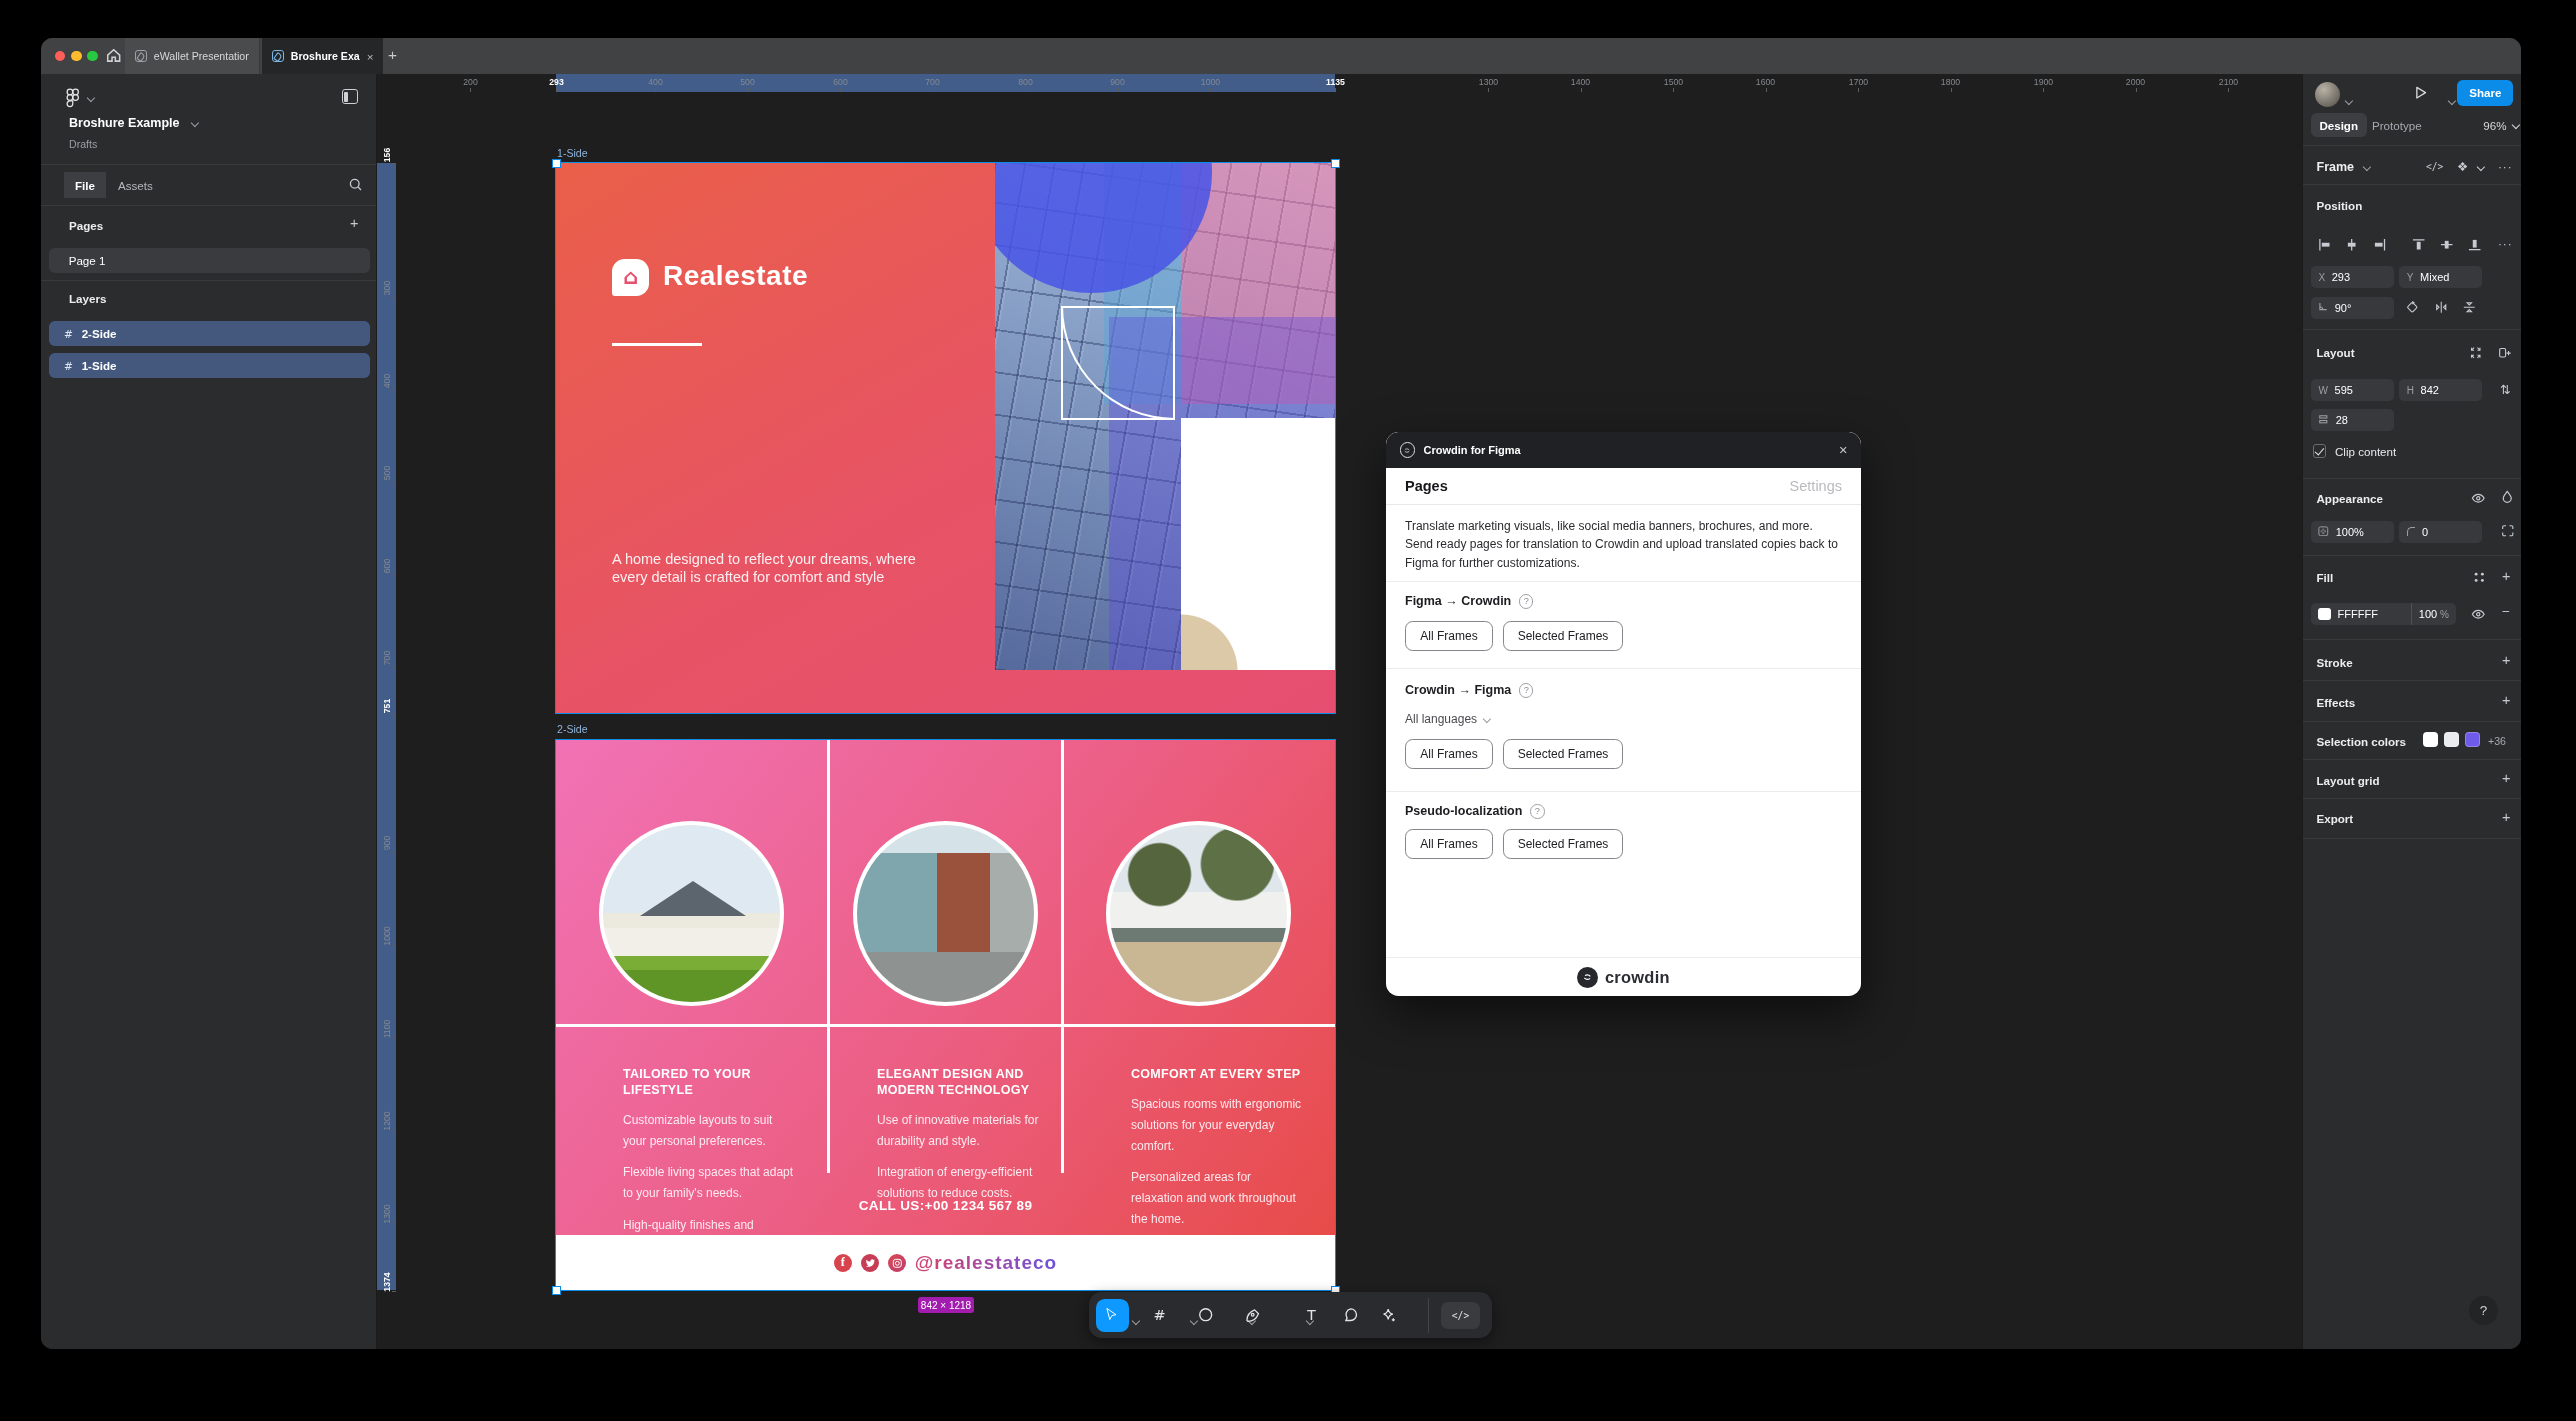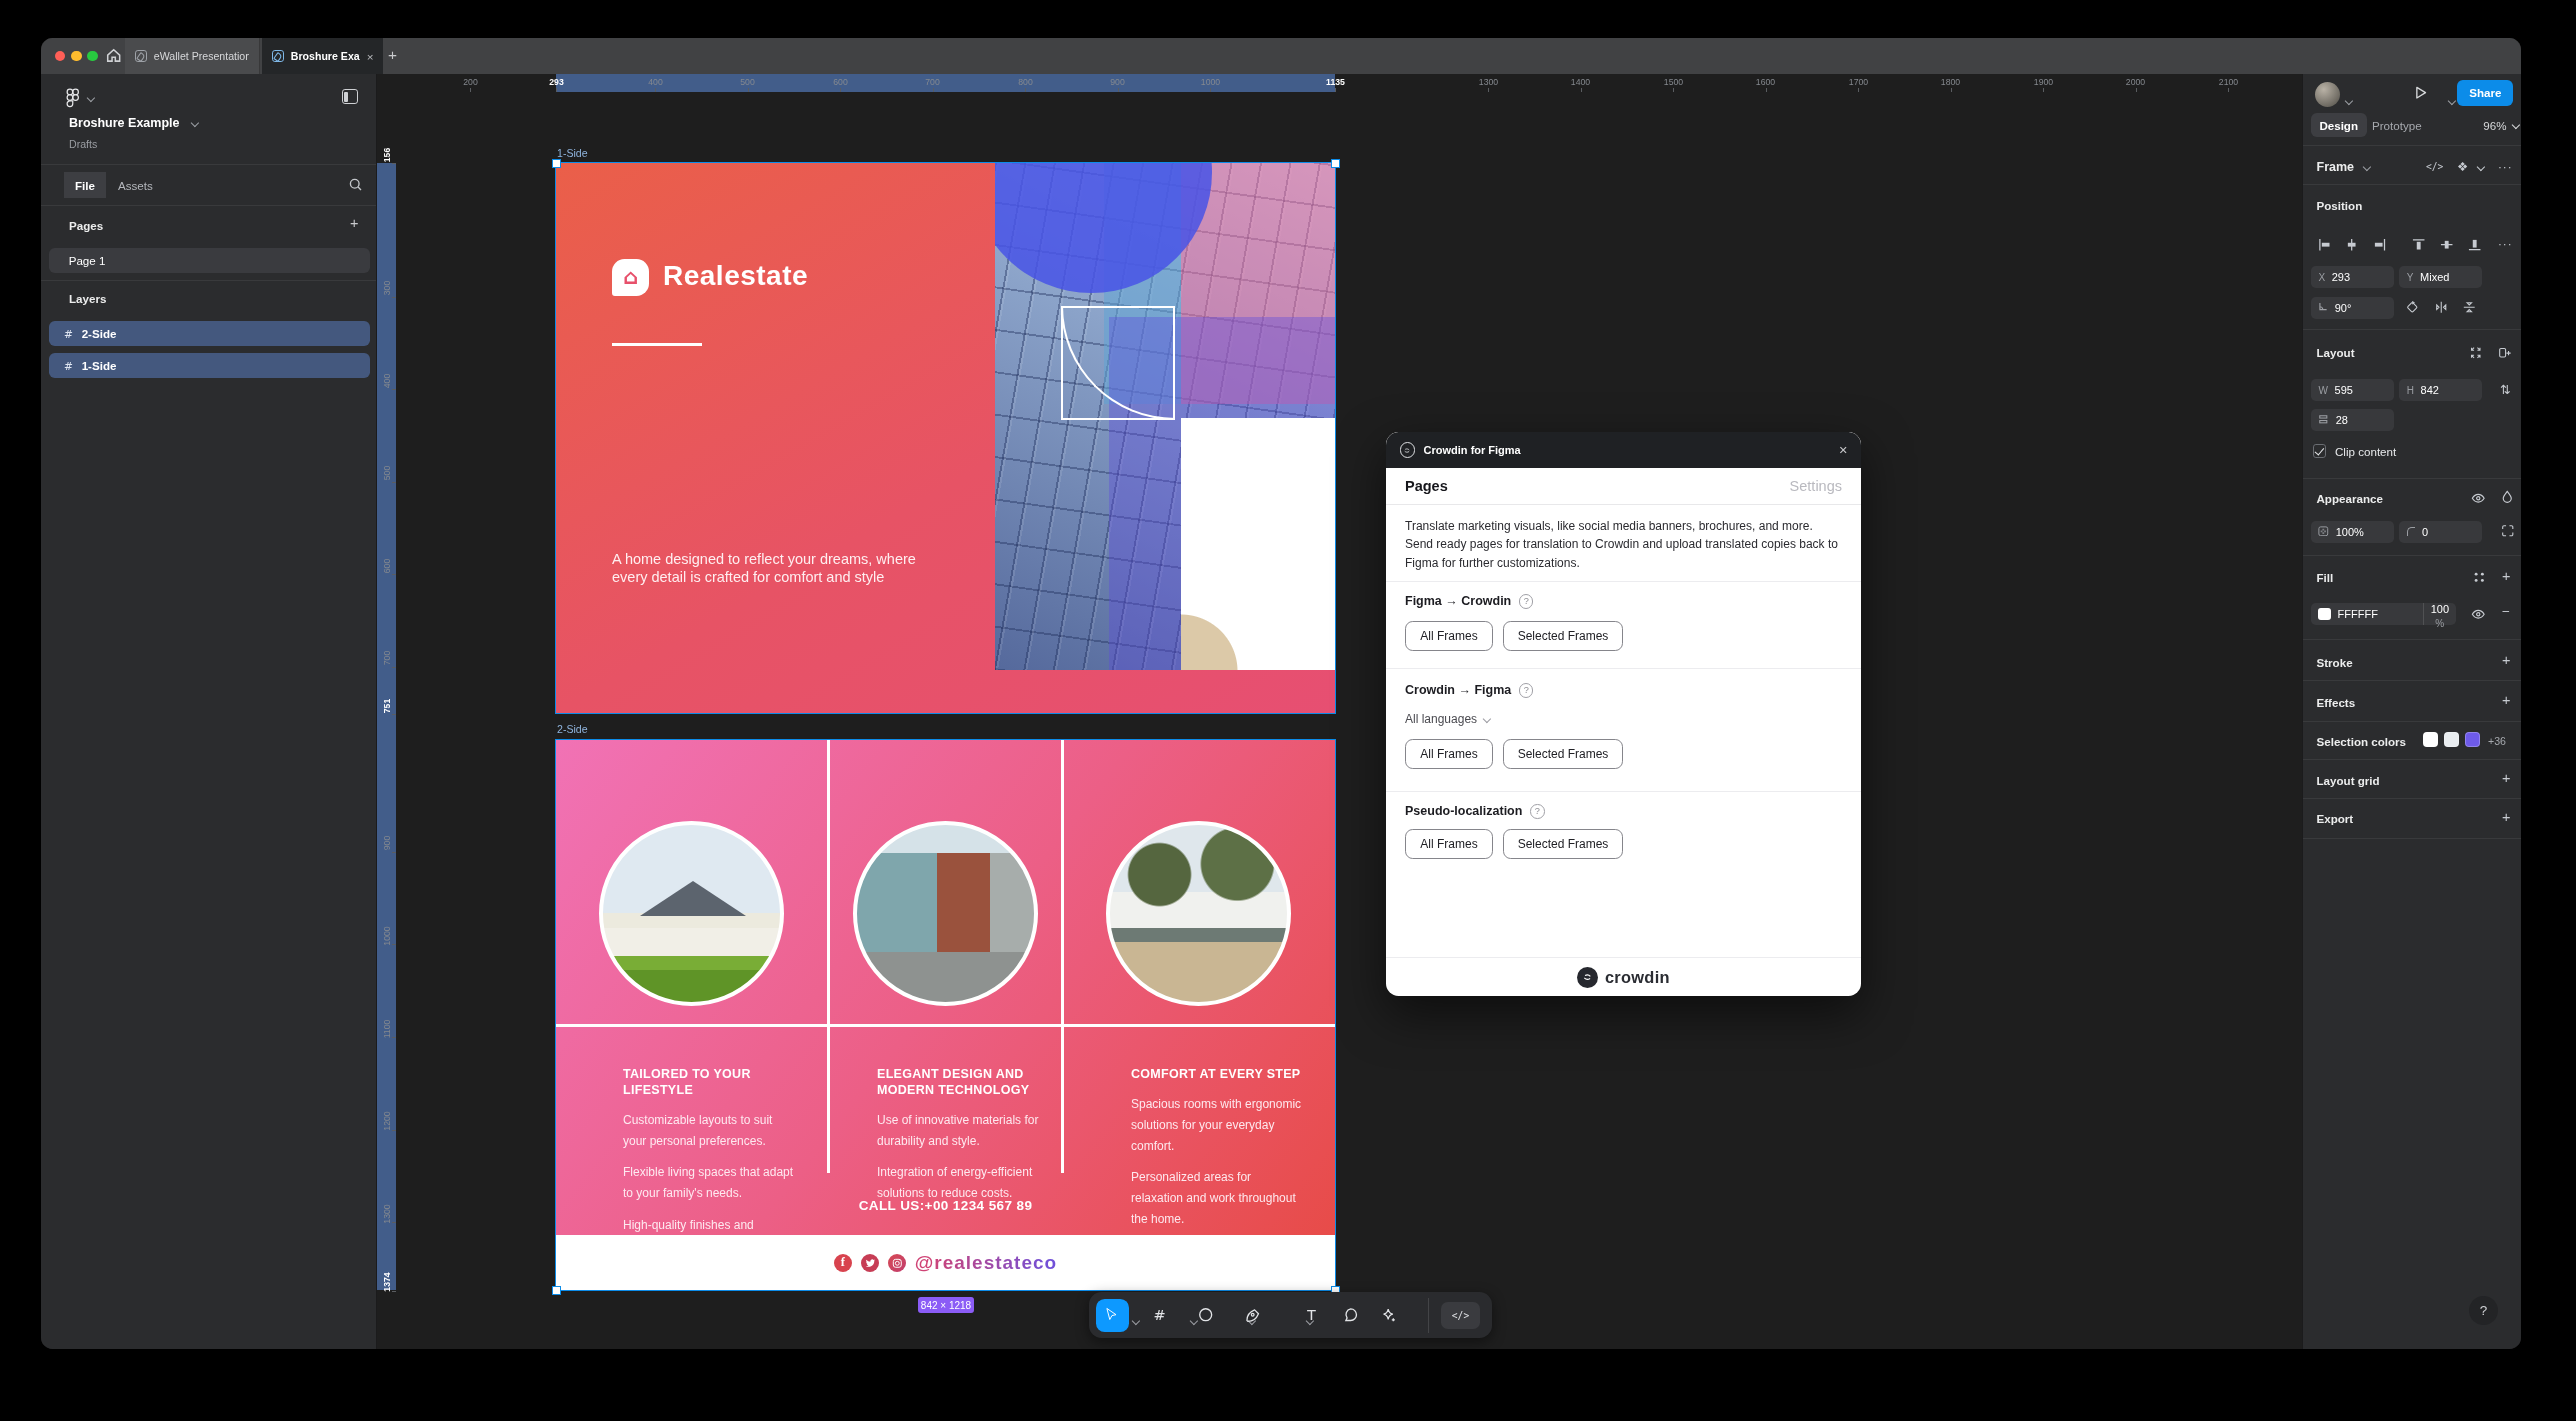--- a/index.html
+++ b/index.html
@@ -117,21 +117,21 @@
   .bcol p { font-size:12px; line-height:21px; color:rgba(255,240,246,.95); margin-bottom:10.6px; }
   .b2-call { position:absolute; left:0; top:458px; width:779px; text-align:center; font-size:13.5px; font-weight:bold; color:#fff; letter-spacing:0.4px; }
   .b2-footer { position:absolute; left:0; top:495px; width:779px; height:56px; background:#fff;
     display:flex; align-items:center; justify-content:center; gap:8.7px; }
   .soc { width:18.3px; height:18.3px; border-radius:50%; display:flex; align-items:center; justify-content:center; color:#fff; }
   .soc svg { width:10.6px; height:10.6px; }
   .s-fb { background:#d8434e; font-size:12.5px; font-weight:bold; font-family:"Liberation Serif", serif; }
   .s-tw { background:#c73d55; } .s-ig { background:linear-gradient(135deg,#d64a54,#c23d6d); }
   .b2-handle { font-size:19px; font-weight:bold; letter-spacing:1px; }
 
-  .size-badge { position:absolute; left:877px; top:1259px; width:56px; height:16.4px; background:#8b5cf6; border-radius:2.9px;
+  .size-badge { position:absolute; left:877px; top:1259px; width:56px; height:16.4px; background:#a21caf; border-radius:2.9px;
     color:#fff; font-size:10px; display:flex; align-items:center; justify-content:center; z-index:6; }
 
   
   .toolbar { position:absolute; left:1048px; top:1254px; width:403px; height:46px; background:#2a2b2e;
     border-radius:12.5px; box-shadow:0 3.9px 13.5px rgba(0,0,0,.45); z-index:8; }
   .tool { position:absolute; top:6.7px; width:33px; height:33px; display:flex; align-items:center; justify-content:center; color:#e2e4e7; }
   .tool.active { background:#0d99ff; border-radius:8.7px; }
   .tchev { position:absolute; top:19px; width:7.7px; height:7.7px; color:#9a9da2; }
   .tool-divider { position:absolute; left:339px; top:5.8px; width:1px; height:35px; background:rgba(255,255,255,.12); }
   .dev-pill { position:absolute; left:352px; top:9.6px; width:39px; height:27px; background:#3a3b3f; border-radius:6.7px;
@@ -630,21 +630,21 @@
             <circle cx="3" cy="3" r="1.4"></circle>
             <circle cx="9" cy="3" r="1.4"></circle>
             <circle cx="3" cy="9" r="1.4"></circle>
             <circle cx="9" cy="9" r="1.4"></circle>
           </svg>
         </span>
     <span class="plus-g" style="position:absolute;left:199px;top:494px;">+</span>
     <div class="ibox" style="left:7.7px;top:529px;width:145px;padding:0;">
       <span class="fill-swatch" style="margin-left:7.7px;"></span>
       <span style="font-size:11px;">FFFFFF</span>
-      <span style="margin-left:auto;border-left:1px solid rgba(255,255,255,.12);height:100%;display:flex;align-items:center;padding:0 6.7px;gap:2.9px;flex-direction:column;">
+      <span style="margin-left:auto;border-left:1px solid rgba(255,255,255,.12);height:100%;display:flex;align-items:center;padding:0 6.7px;gap:2.9px;">
         <span>100</span>
         <span class="pfx">%</span>
       </span>
     </div>
     <span class="icn" style="position:absolute;left:168px;top:533px;">
           <svg width="14.5" height="14.5" viewBox="0 0 16 16" fill="none" stroke="currentColor" stroke-width="1.3">
             <path d="M1.5 8S4 3.8 8 3.8 14.5 8 14.5 8 12 12.2 8 12.2 1.5 8 1.5 8z"></path>
             <circle cx="8" cy="8" r="1.8"></circle>
           </svg>
         </span>

